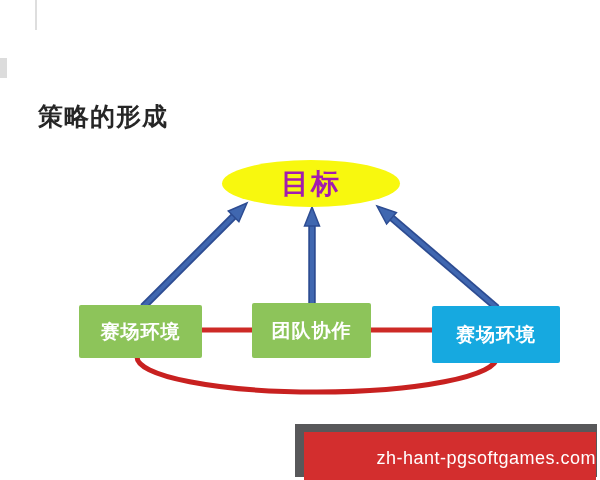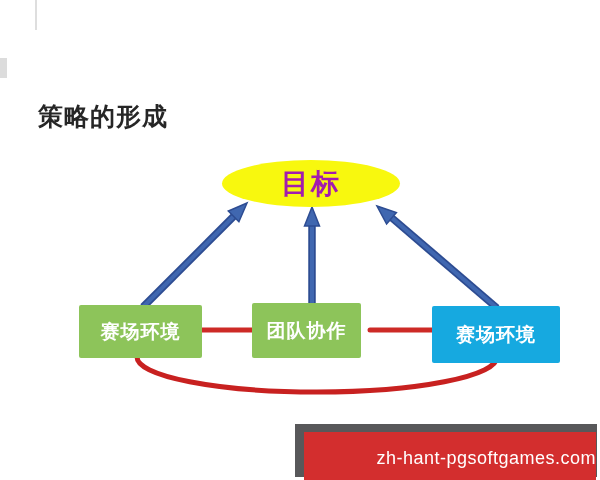--- a/index.html
+++ b/index.html
@@ -64,21 +64,21 @@
     justify-content: center;
     border-radius: 2px;
   }
   .node-box span {
     color: #ffffff;
     font-size: 19px;
     font-weight: bold;
     letter-spacing: 1px;
   }
   .box-personal { left: 79px;  top: 305px; width: 123px; height: 53px; background: #8dc45a; }
-  .box-team     { left: 252px; top: 303px; width: 109px; height: 55px; background: #8dc45a; }
+  .box-team     { left: 252px; top: 303px; width: 119px; height: 55px; background: #8dc45a; }
   .box-arena    { left: 432px; top: 306px; width: 128px; height: 57px; background: #16a9e0; }
   .banner {
     position: absolute;
     left: 295px; top: 424px;
     width: 302px; height: 53px;
     background: #58585a;
   }
   .banner-red {
     position: absolute;
     left: 9px; top: 8px;

